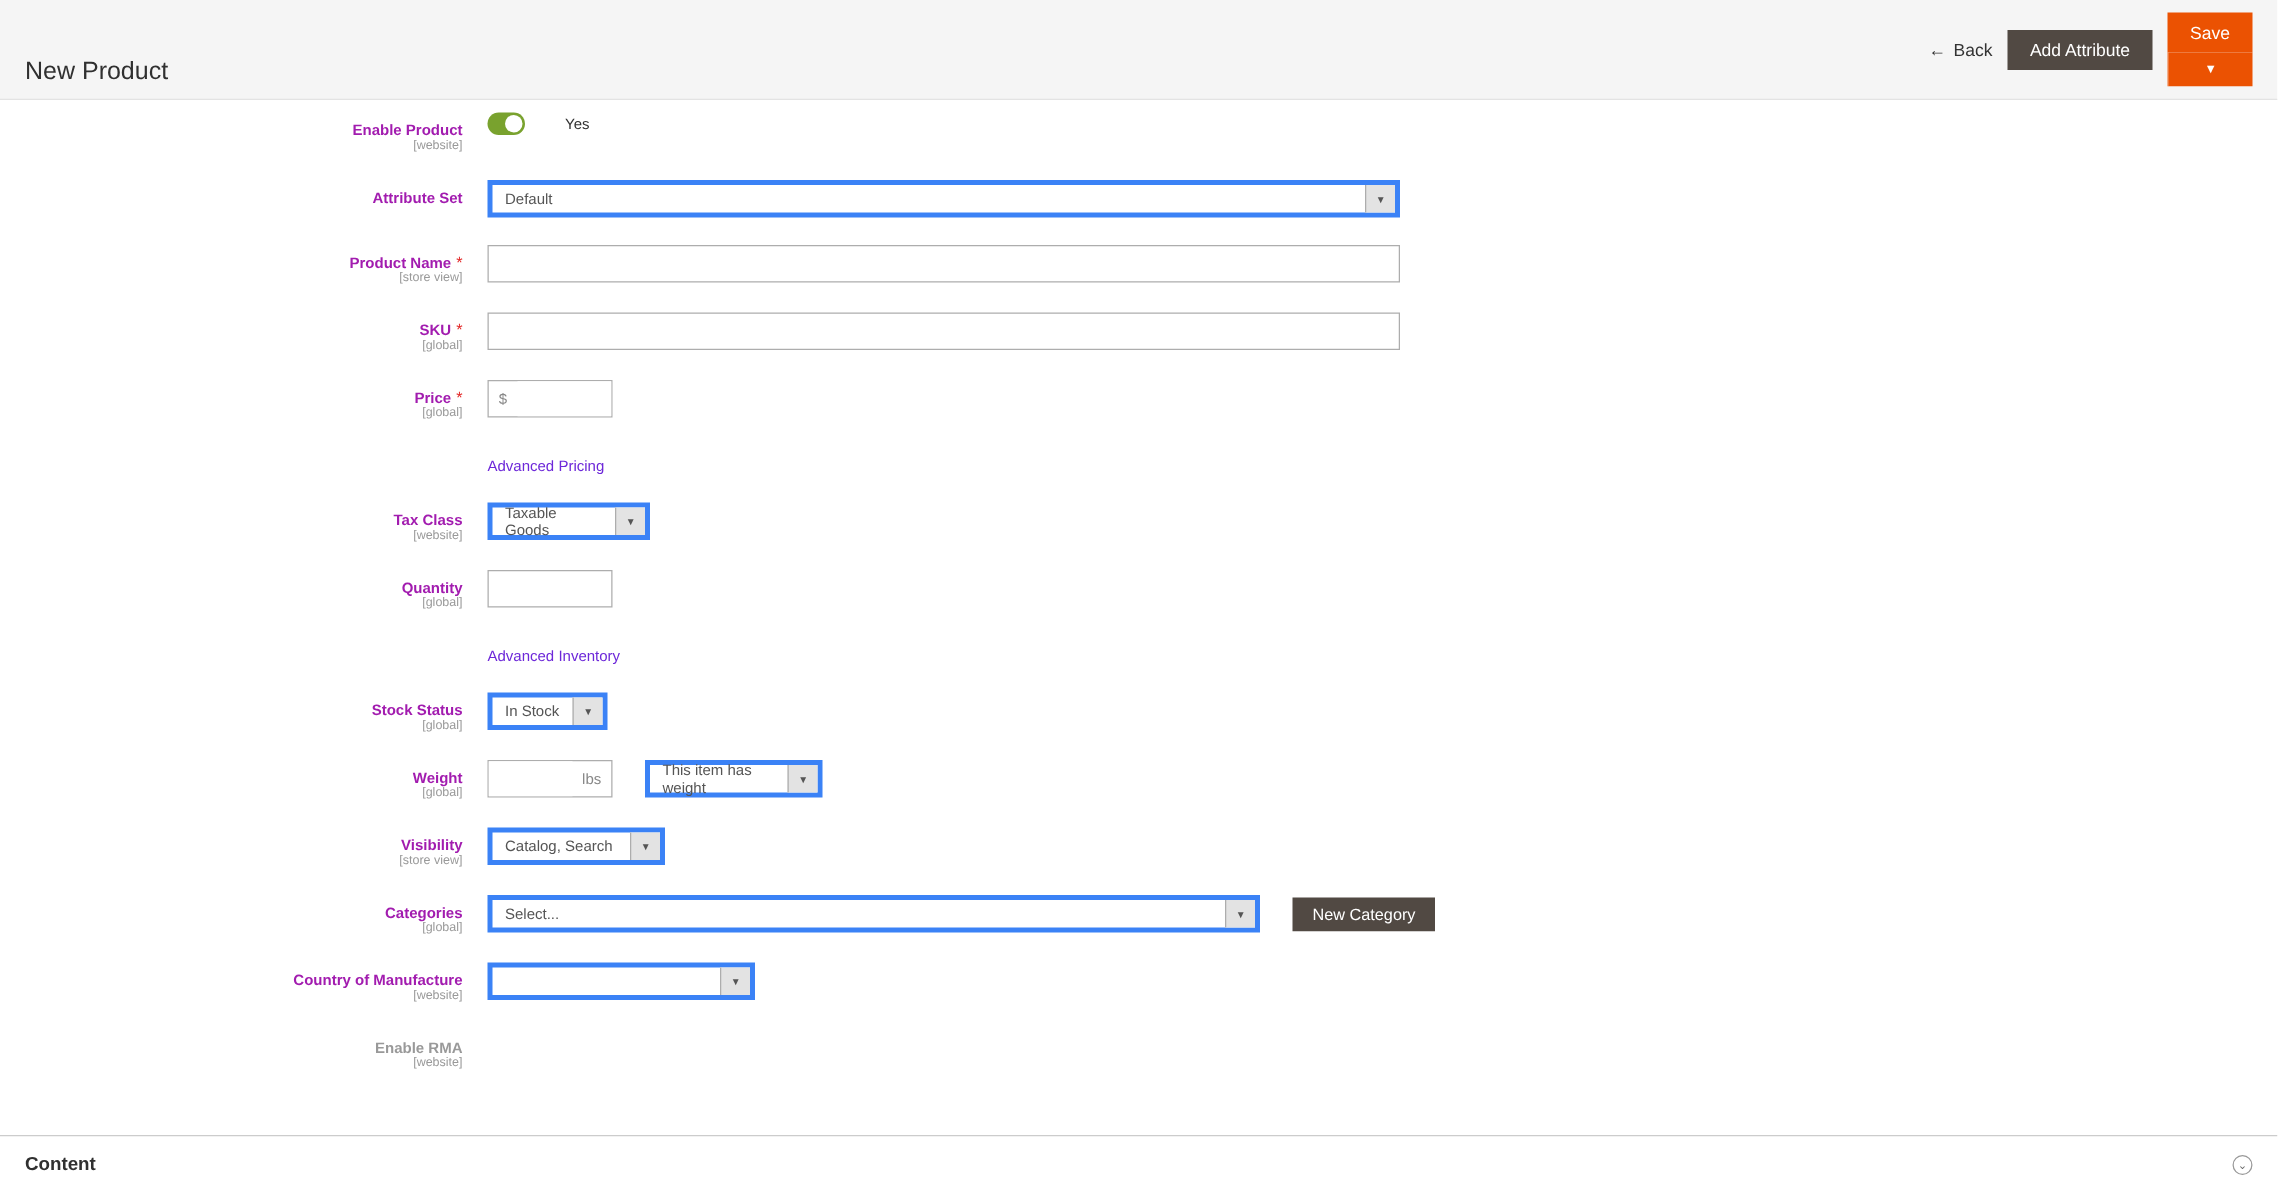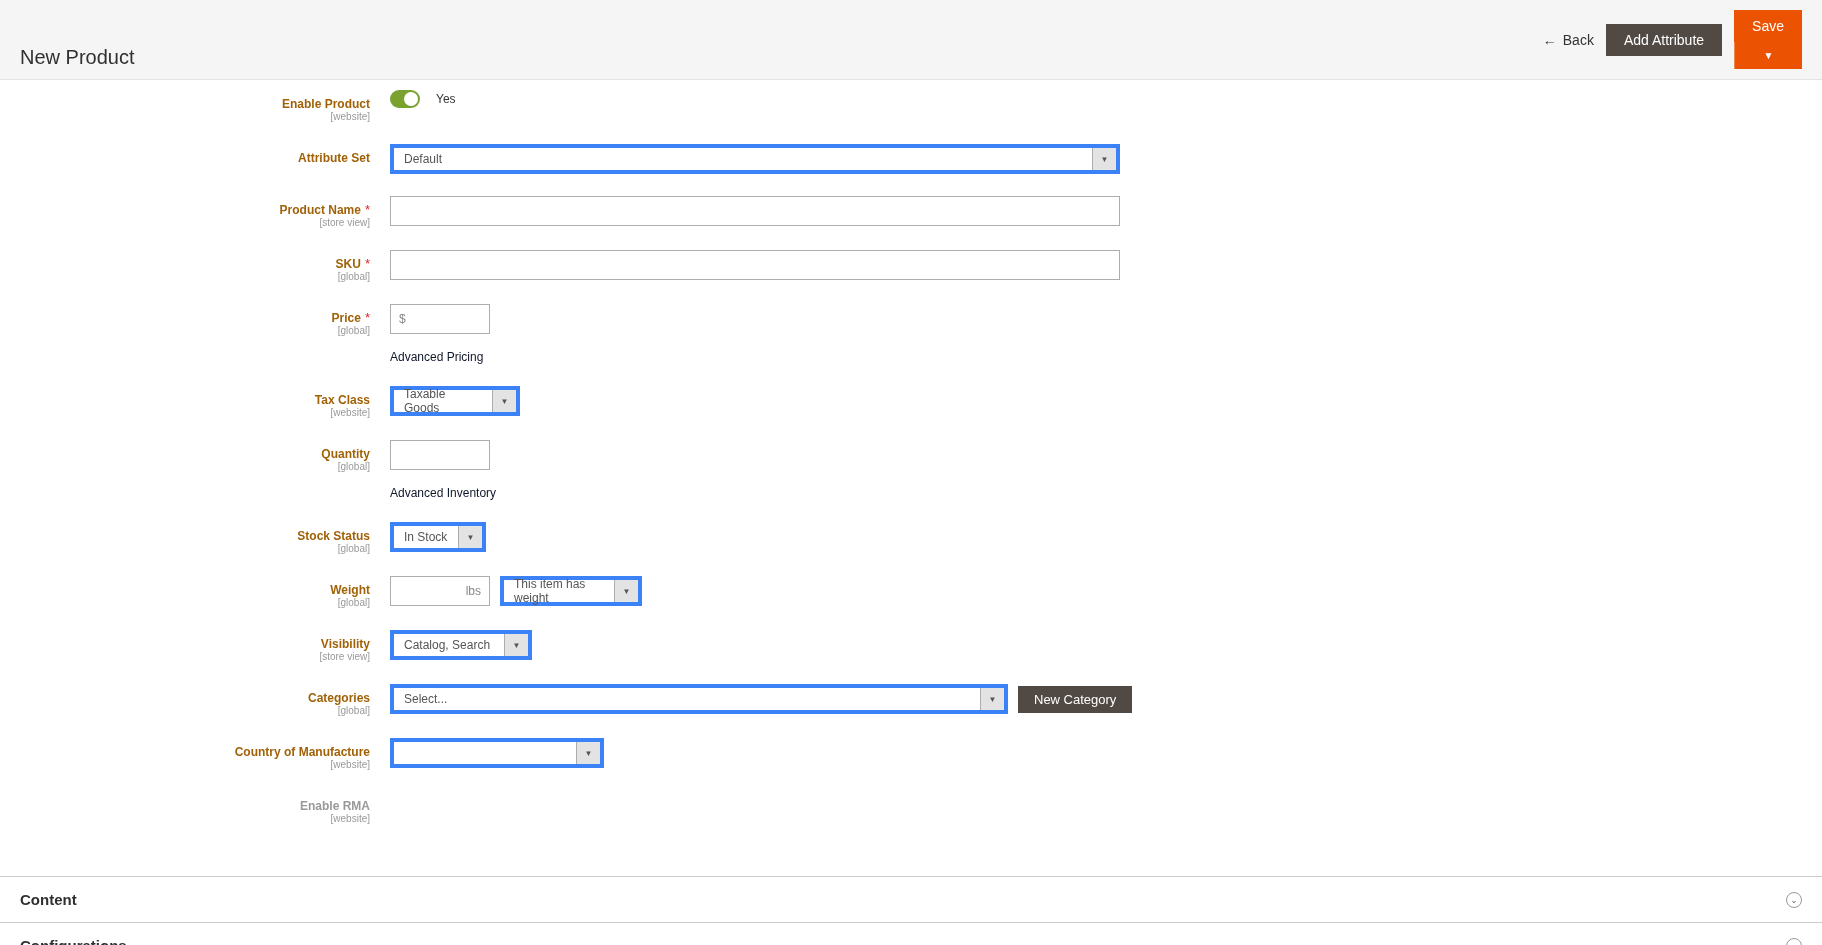--- a/index.html
+++ b/index.html
@@ -67,34 +67,34 @@
   }
   .field-label-col {
     width: 310px;
     text-align: right;
     padding-right: 20px;
     padding-top: 6px;
   }
   .field-label {
     font-size: 12px;
     font-weight: 600;
-    color: #a16207;
+    color: #a21caf;
   }
   .field-label.disabled { color: #999; }
   .field-scope {
     font-size: 10px;
     color: #999;
     display: block;
   }
   .required-mark { color: #e22626; margin-left: 4px; }
   .field-control-col {
     flex: 1;
     display: flex;
     align-items: center;
-    gap: 10px;
+    gap: 26px;
     flex-wrap: wrap;
   }
   .text-input, .select-input {
     border: 1px solid #adadad;
     height: 30px;
     padding: 0 8px;
     font-size: 13px;
     background: #fff;
   }
   .w-full { width: 730px; }
@@ -143,21 +143,21 @@
     height: 14px;
     background: #fff;
     border-radius: 50%;
     top: 2px;
   }
   .toggle.on .knob { right: 2px; }
   .toggle.off .knob { left: 2px; }
   .toggle-label { font-size: 12px; color: #333; margin-left: 6px; }
   .toggle-label.disabled { color: #999; }
   .link-text {
-    color: #0f172a;
+    color: #6d28d9;
     font-size: 12px;
     cursor: pointer;
     display: block;
     margin-top: 6px;
   }
   .input-with-prefix, .input-with-suffix {
     display: flex;
     align-items: center;
     border: 1px solid #adadad;
     height: 30px;

